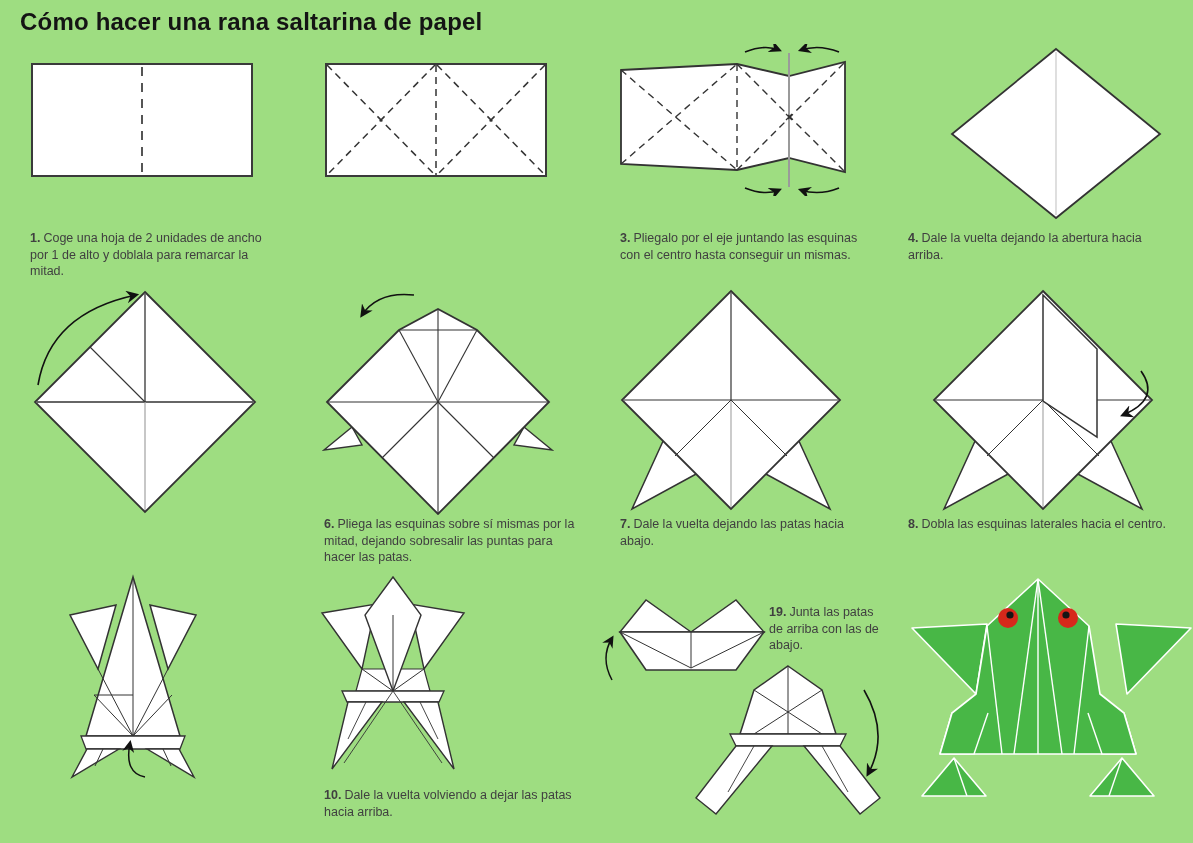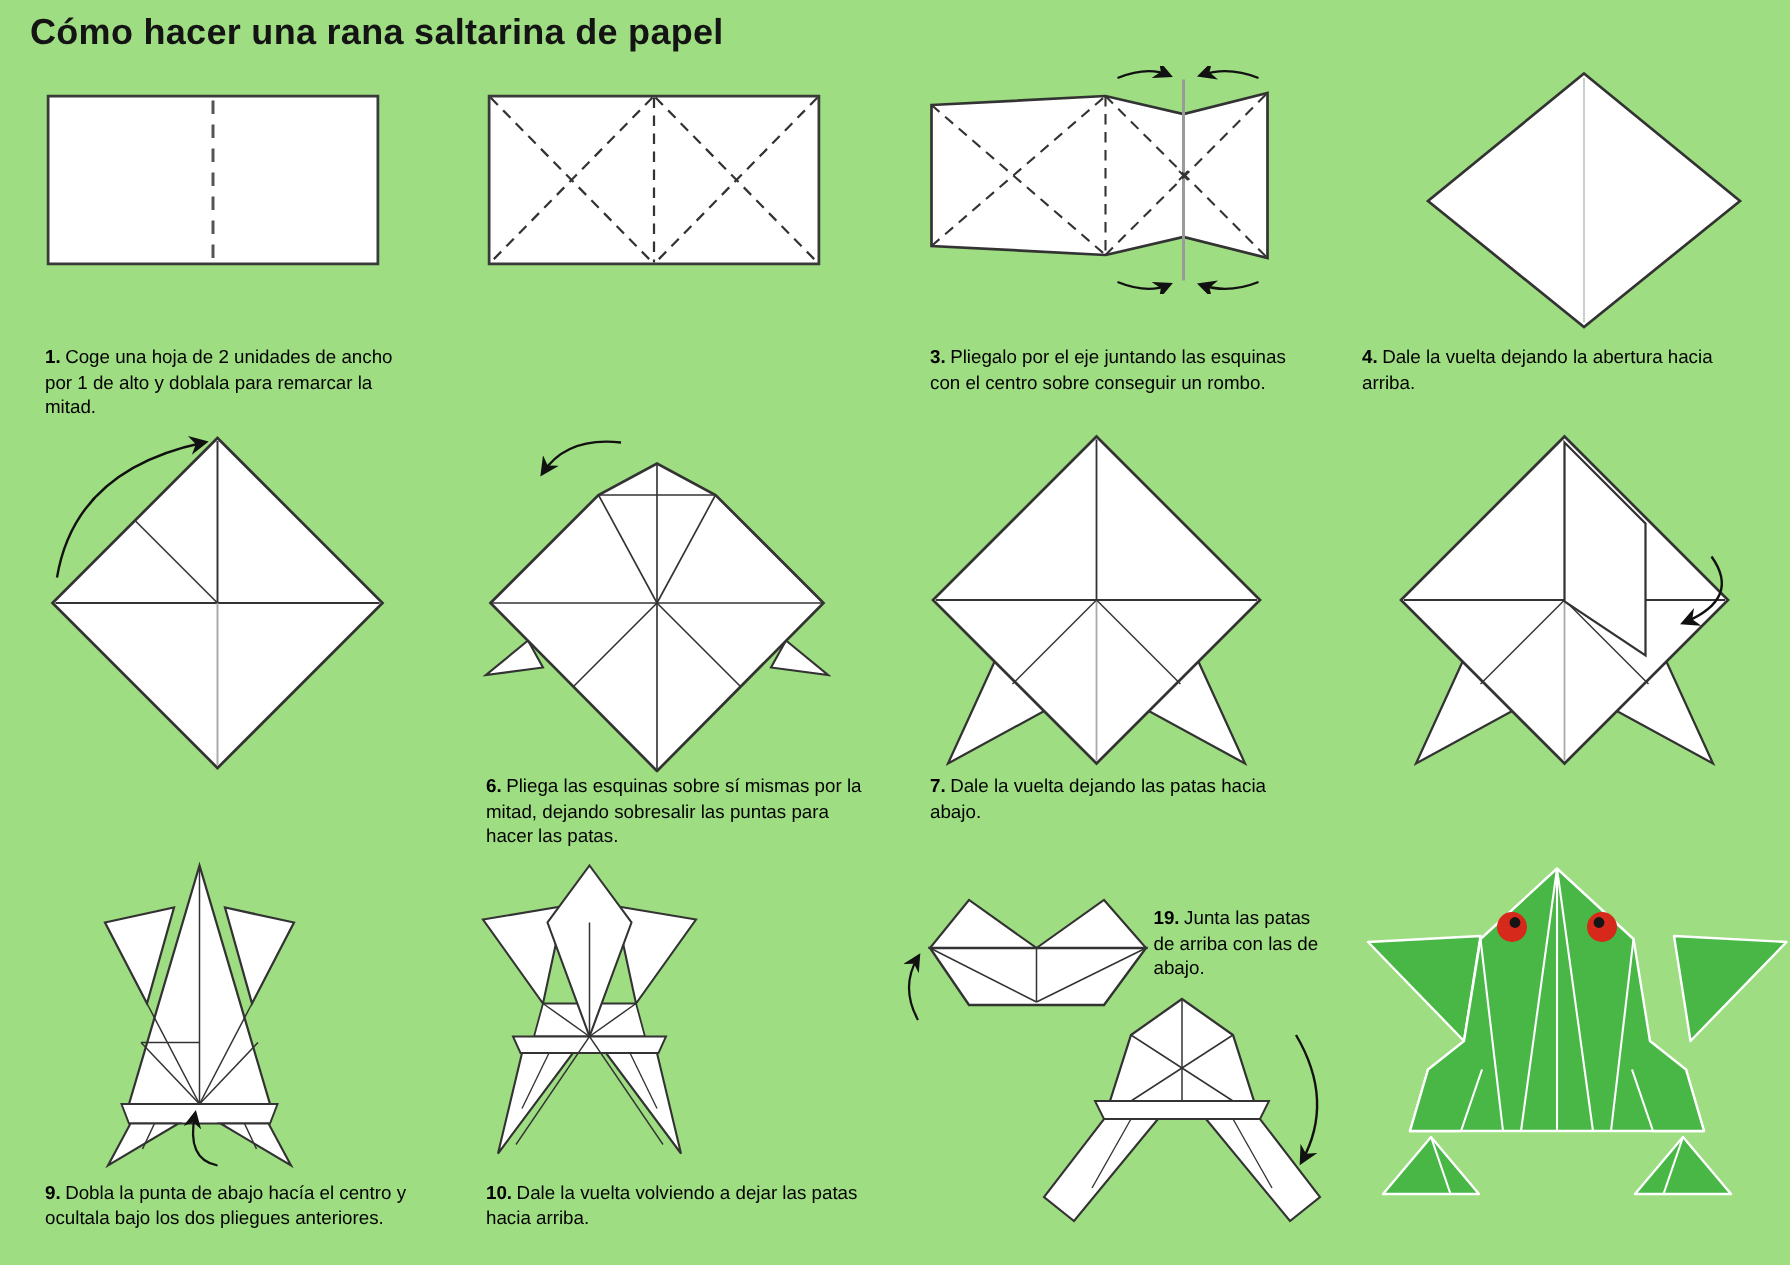--- a/index.html
+++ b/index.html
@@ -11,21 +11,21 @@
   }
   .page{position:relative;width:1193px;height:843px;}
   .page-title{
     position:absolute;left:20px;top:8px;
     font-size:24px;font-weight:bold;color:#141414;
     letter-spacing:.2px;margin:0;
   }
   .diagram{position:absolute;}
   .caption{
     position:absolute;margin:0;
-    font-size:12.5px;line-height:1.32;color:#000000;
+    font-size:12.5px;line-height:1.32;color:#404040;
   }
   .caption .num{font-weight:bold;margin-right:3px;}
 </style>
 </head>
 <body>
 
 <div class="page">
 
   <h1 class="page-title">Cómo hacer una rana saltarina de papel</h1>
 
@@ -258,27 +258,27 @@
       <circle cx="98" cy="42" r="10" fill="#d6281b"></circle>
       <circle cx="158" cy="42" r="10" fill="#d6281b"></circle>
       <circle cx="100" cy="39" r="3.6" fill="#151515"></circle>
       <circle cx="156" cy="39" r="3.6" fill="#151515"></circle>
     </g>
   </svg>
 
   <p class="caption" style="left:30px;top:230px;width:240px">
     <span class="num">1.</span><span>Coge una hoja de 2 unidades de ancho por 1 de alto y doblala para remarcar la mitad.</span></p>
   <p class="caption" style="left:620px;top:230px;width:248px">
-    <span class="num">3.</span><span>Pliegalo por el eje juntando las esquinas con el centro sobre conseguir un rombo.</span></p>
+    <span class="num">3.</span><span>Pliegalo por el eje juntando las esquinas con el centro hasta conseguir un mismas.</span></p>
   <p class="caption" style="left:908px;top:230px;width:262px">
     <span class="num">4.</span><span>Dale la vuelta dejando la abertura hacia arriba.</span></p>
   <p class="caption" style="left:324px;top:516px;width:256px">
     <span class="num">6.</span><span>Pliega las esquinas sobre sí mismas por la mitad, dejando sobresalir las puntas para hacer las patas.</span></p>
   <p class="caption" style="left:620px;top:516px;width:248px">
     <span class="num">7.</span><span>Dale la vuelta dejando las patas hacia abajo.</span></p>
-  <p class="caption" style="left:30px;top:787px;width:268px">
-    <span class="num">9.</span><span>Dobla la punta de abajo hacía el centro y ocultala bajo los dos pliegues anteriores.</span></p>
+  <p class="caption" style="left:908px;top:516px;width:262px">
+    <span class="num">8.</span><span>Dobla las esquinas laterales hacia el centro.</span></p>
   <p class="caption" style="left:324px;top:787px;width:258px">
     <span class="num">10.</span><span>Dale la vuelta volviendo a dejar las patas hacia arriba.</span></p>
   <p class="caption" style="left:769px;top:604px;width:118px">
     <span class="num">19.</span><span>Junta las patas de arriba con las de abajo.</span></p>
 
 </div>
 
 </body></html>

